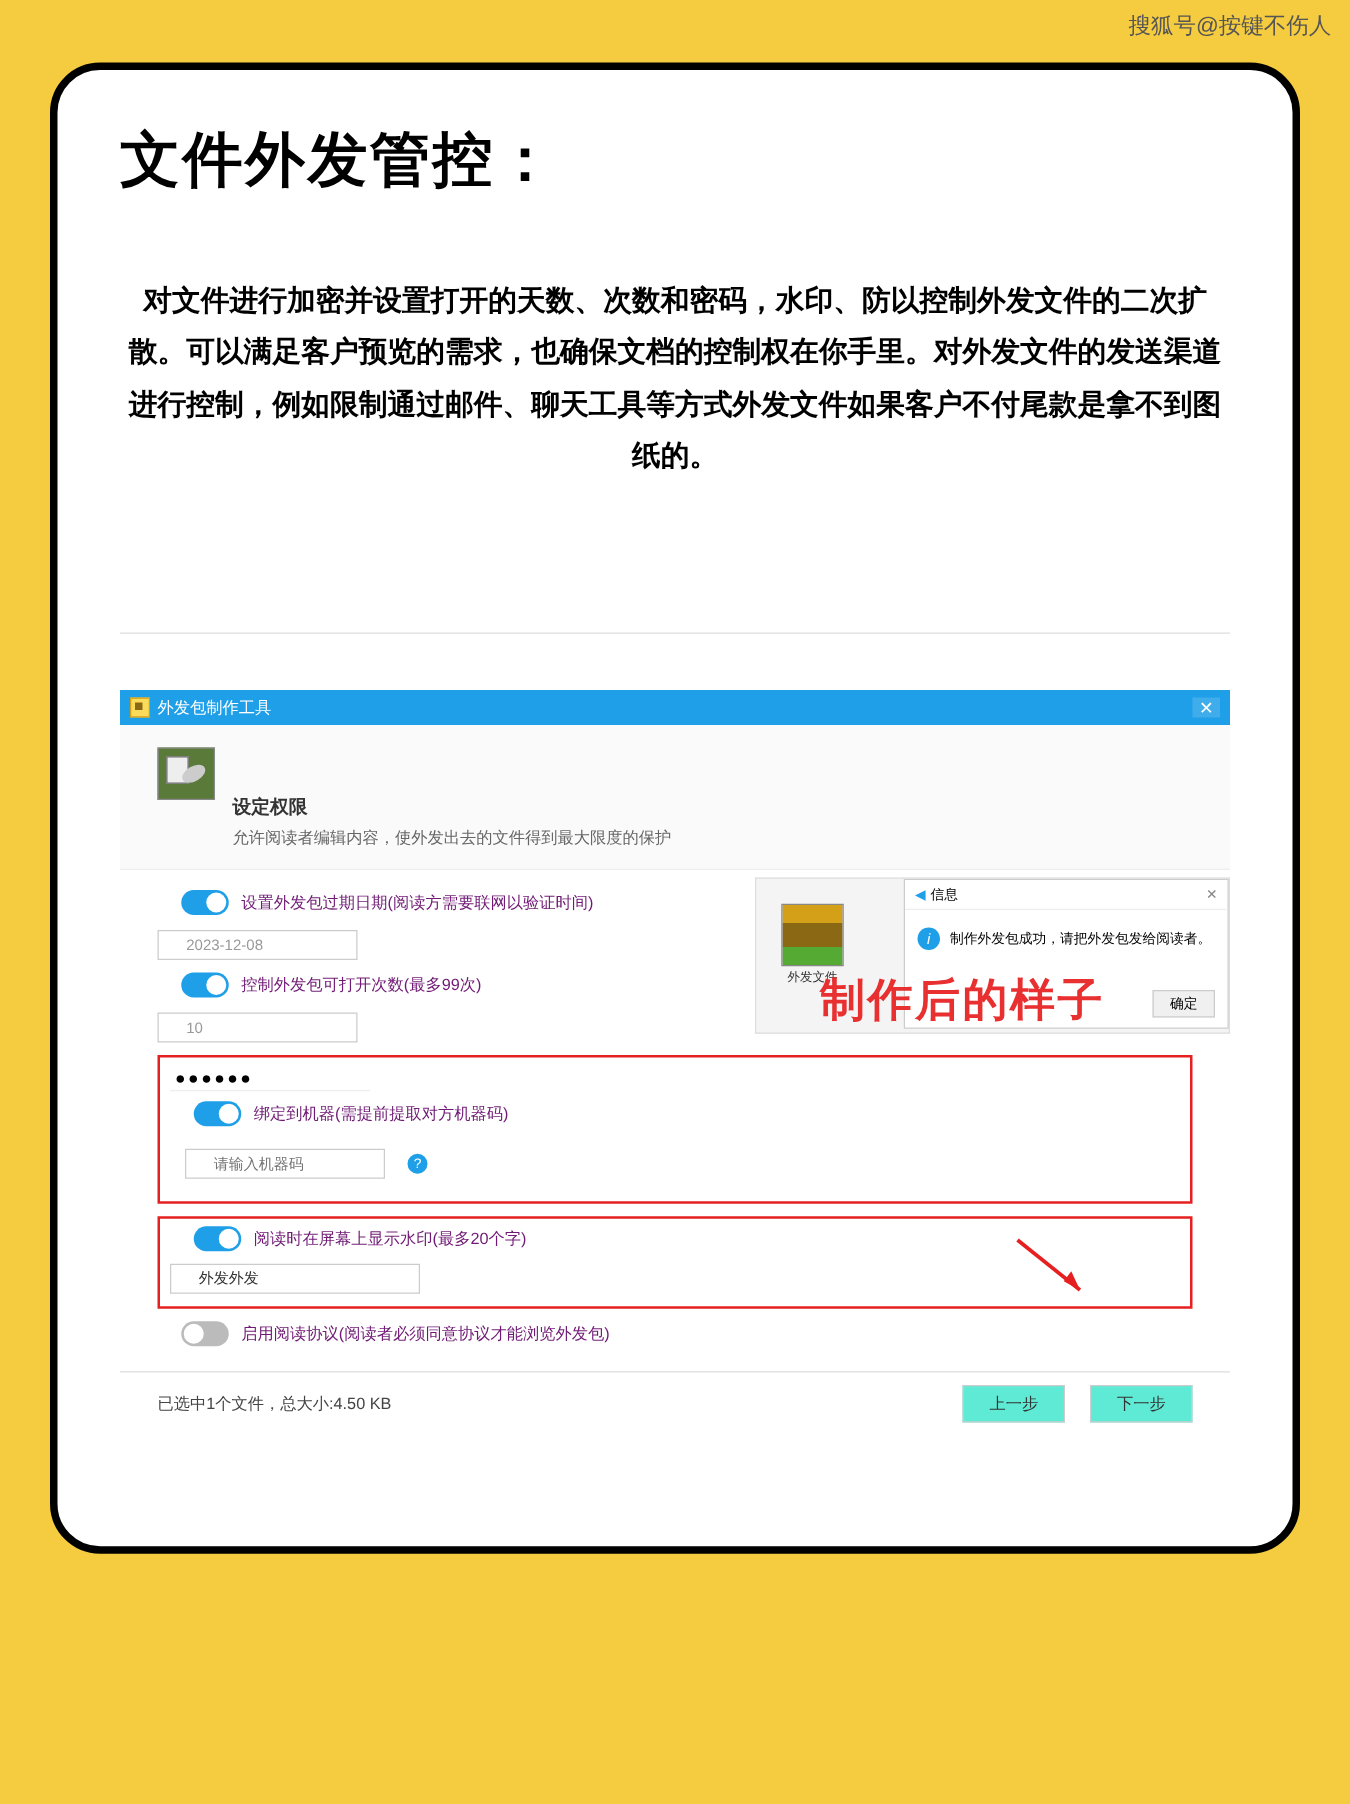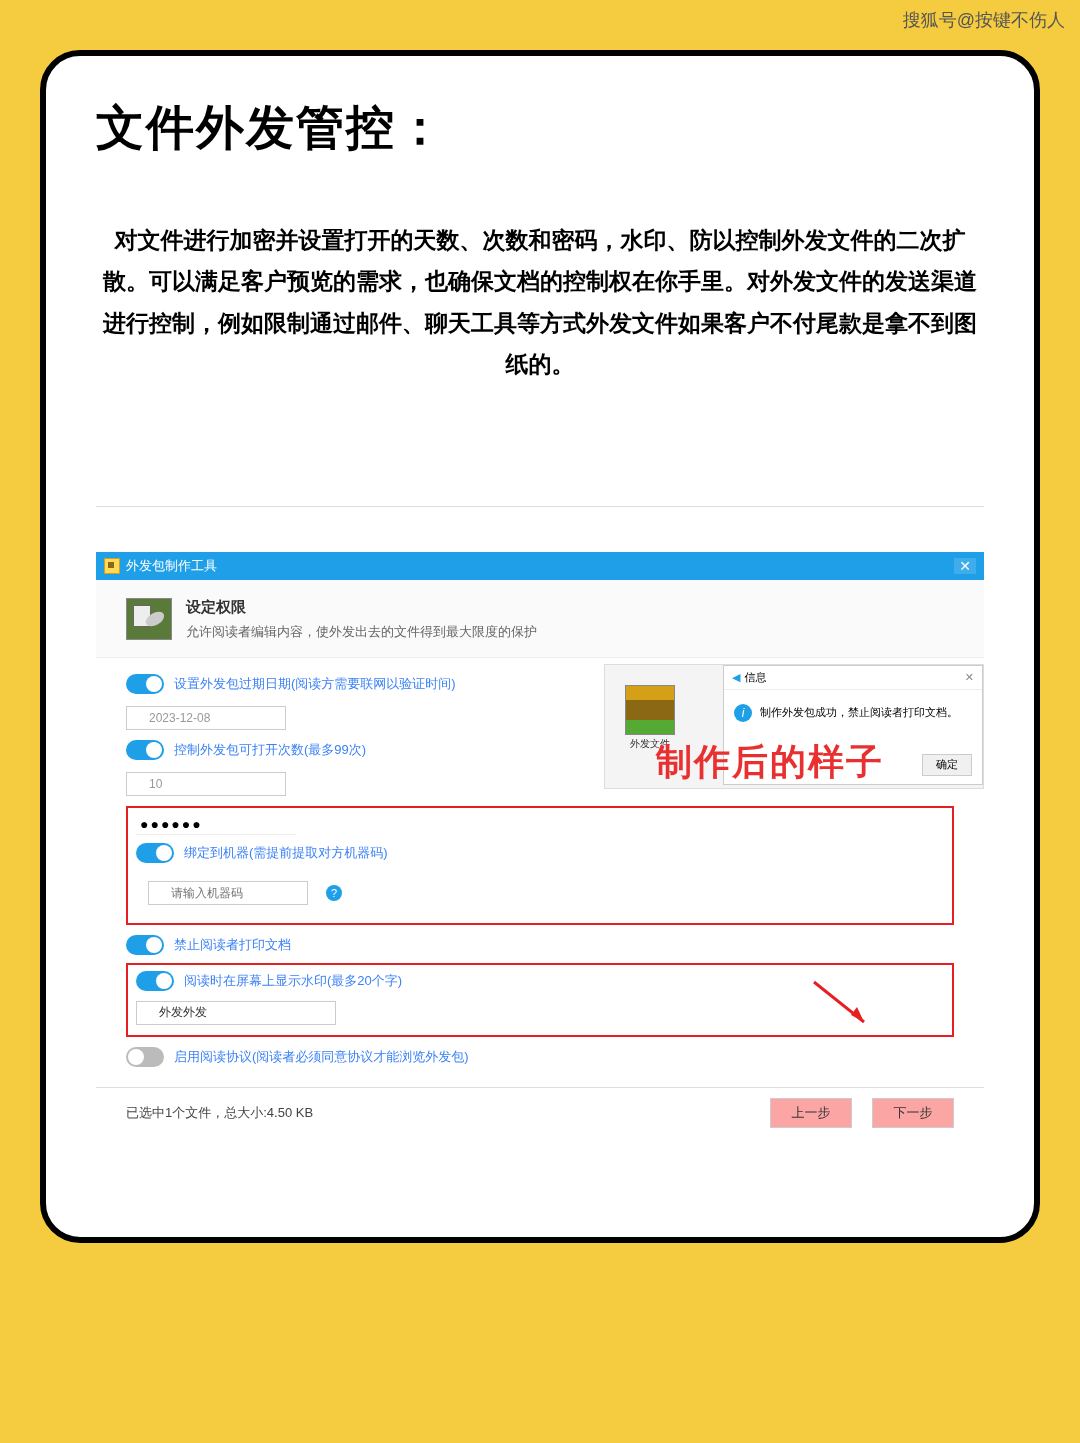--- a/index.html
+++ b/index.html
@@ -112,35 +112,37 @@
       background: #ccc;
       border-radius: 50%;
       transform: rotate(-30deg);
     }
     .header-text { flex: 1; }
     .header-title {
       font-size: 15px;
       font-weight: 600;
       color: #333;
       margin-bottom: 6px;
+      margin-top: 38px;
     }
     .header-subtitle {
       font-size: 13px;
       color: #666;
     }
     .form-area {
       padding: 16px 30px 12px 30px;
       position: relative;
     }
     .form-row {
       display: flex;
       align-items: center;
       margin-bottom: 8px;
       font-size: 13px;
-      color: #3b82f6;
+      color: #701a75;
+      margin-left: 19px;
     }
     .toggle {
       width: 38px;
       height: 20px;
       border-radius: 10px;
       position: relative;
       margin-right: 10px;
       flex-shrink: 0;
     }
     .toggle-on { background: #1e9fe8; }
@@ -197,21 +199,21 @@
       font-size: 13px;
       color: #444;
       display: flex;
       align-items: center;
       justify-content: space-between;
     }
     .nav-buttons { display: flex; gap: 20px; }
     .nav-btn {
       width: 82px;
       height: 30px;
-      background: #fca5a5;
+      background: #5eead4;
       border: 1px solid #ccc;
       font-size: 13px;
       color: #333;
       cursor: pointer;
       font-family: Liberation Serif, serif;
     }
     .preview-panel {
       position: absolute;
       top: 6px;
       right: 0;
@@ -353,24 +355,20 @@
           <div class="toggle toggle-on"></div>
           <span>绑定到机器(需提前提取对方机器码)</span>
         </div>
         <div class="with-help">
           <input class="text-input" style="margin: 12px;" placeholder="请输入机器码">
           <div class="help-icon">?</div>
         </div>
       </div>
 
 
-      <div class="form-row">
-        <div class="toggle toggle-on"></div>
-        <span>禁止阅读者打印文档</span>
-      </div>
 
       <div class="red-box">
         <div class="form-row">
           <div class="toggle toggle-on"></div>
           <span>阅读时在屏幕上显示水印(最多20个字)</span>
         </div>
         <input class="text-input" style="width: 200px; color: rgb(51, 51, 51); margin-bottom: 4px;" value="外发外发">
       </div>
 
       <div class="form-row">
@@ -382,21 +380,21 @@
         <div class="preview-file-icon"></div>
         <div class="preview-file-label">外发文件</div>
         <div class="info-dialog">
           <div class="info-dialog-header">
             <span class="send-icon">◀</span>
             <span>信息</span>
             <span class="info-dialog-close">✕</span>
           </div>
           <div class="info-dialog-body">
             <div class="info-icon">i</div>
-            <span>制作外发包成功，禁止阅读者打印文档。</span>
+            <span>制作外发包成功，请把外发包发给阅读者。</span>
           </div>
           <button class="info-dialog-btn">确定</button>
         </div>
       </div>
 
       <div class="overlay-text">制作后的样子</div>
 
       <svg class="arrow" width="70" height="60">
         <line x1="5" y1="5" x2="55" y2="45" stroke="#e62020" stroke-width="3"></line>
         <polygon points="55,45 42,38 48,30" fill="#e62020"></polygon>

